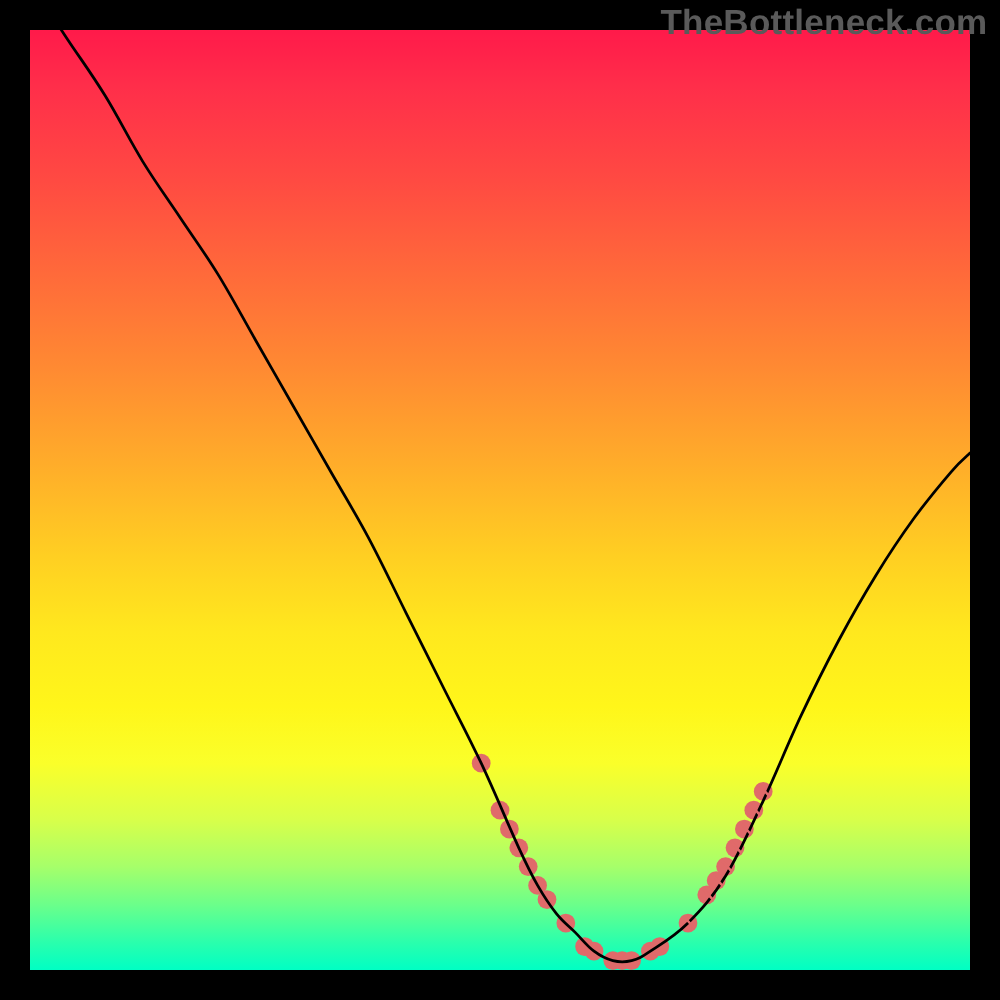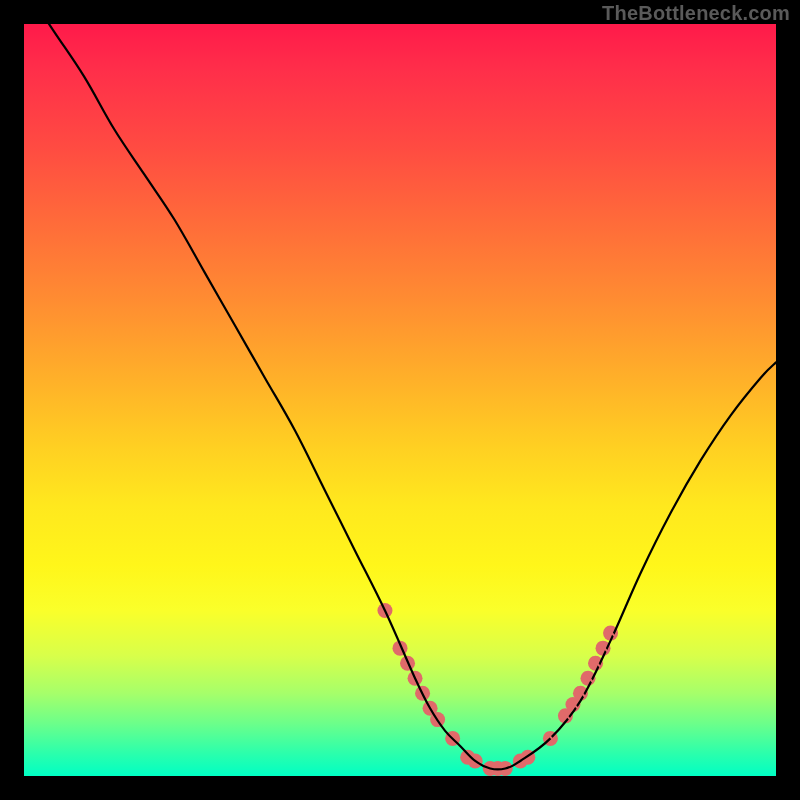--- a/index.html
+++ b/index.html
@@ -32,21 +32,21 @@
       #a6ff6a 89%,
       #6cff8a 93%,
       #2bffac 97%,
       #00ffc4 100%);
   }
   .watermark {
     position: absolute;
     top: 2px;
     right: 10px;
     color: #5a5a5a;
-    font-size: 20px;
+    font-size: 28px;
     font-weight: 600;
     letter-spacing: 0.2px;
   }
   svg.curve {
     position: absolute;
     left: 24px;
     top: 24px;
     width: 752px;
     height: 752px;
     overflow: visible;

